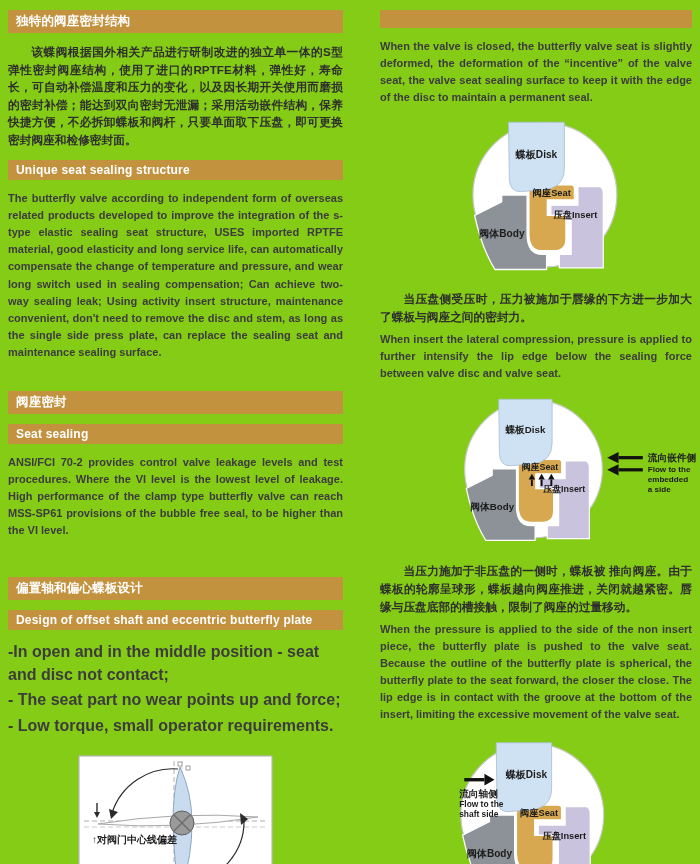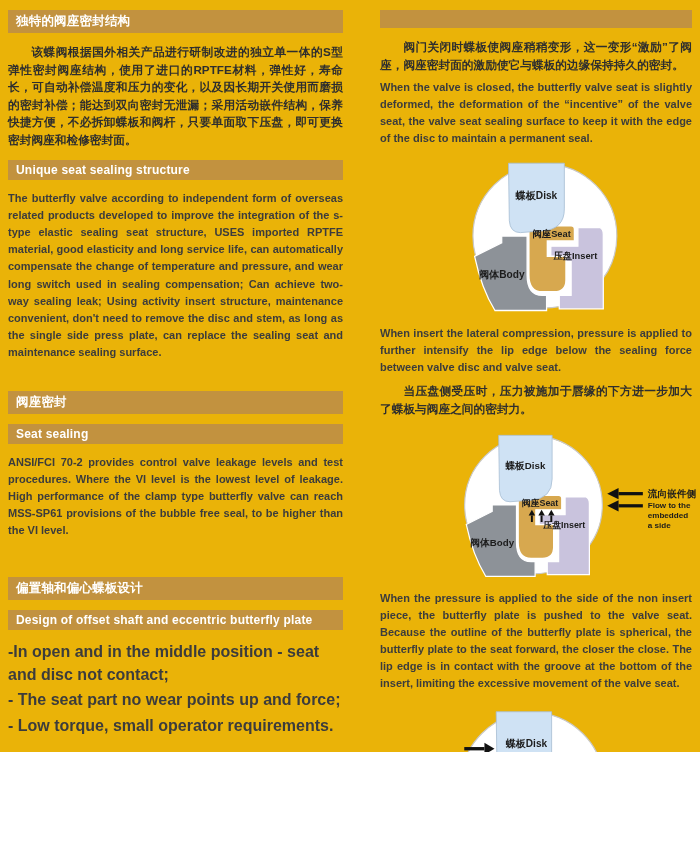--- a/index.html
+++ b/index.html
@@ -1,17 +1,17 @@
 <!DOCTYPE html>
 <html><head>
 <meta charset="utf-8">
 <style>
   html,body{margin:0;padding:0;background:#fff;}
   .page{
-    position:relative;width:700px;height:752px;background:#eab308;overflow:hidden;
+    position:relative;width:700px;height:864px;background:#84cc16;overflow:hidden;
     font-family:"Liberation Sans","DejaVu Sans",sans-serif;color:#333;
   }
   .col{position:absolute;top:10px;}
   .col-left{left:8px;width:335px;}
   .col-right{left:380px;width:312px;}
   .gold-bar{
     background:#c2923f;color:#fff;font-weight:bold;
     padding:3px 8px;margin-bottom:10px;letter-spacing:.2px;
   }
   .gold-bar.zh{font-size:12.5px;}
@@ -97,38 +97,37 @@
       <polygon points="93,132 93,138 99,135" fill="#2a2a2a"></polygon>
       <line x1="124" y1="135" x2="115" y2="135" stroke="#2a2a2a" stroke-width="1.6"></line>
       <polygon points="116,132 116,138 110,135" fill="#2a2a2a"></polygon>
     </svg>
   </div>
 
   <div class="col col-right">
 
     <div class="gold-bar empty"></div>
 
-    <p class="para zh" style="margin-bottom:6px">阀门关闭时蝶板使阀座稍稍变形，这一变形“激励”了阀座，阀座密封面的激励使它与蝶板的边缘保持持久的密封。</p>
     <p class="para en" style="margin-bottom:4px">When the valve is closed, the butterfly valve seat is slightly deformed, the deformation of the “incentive” of the valve seat, the valve seat sealing surface to keep it with the edge of the disc to maintain a permanent seal.</p>
 
     
     <svg width="182" height="170" viewBox="0 0 215 200" style="margin-left:76px;">
       <circle cx="105" cy="100" r="85" fill="#ffffff" stroke="#c9c9c9" stroke-width="1.4"></circle>
       <path d="M 22,124 L 54,108 L 54,100 L 84,100 L 84,146 Q 84,170 102,170 L 107,170 L 107,188 L 46,188 Q 30,162 22,124 Z" fill="#8d9298" stroke="#ffffff" stroke-width="1.5"></path>
       <path d="M 144,90 L 170,90 Q 174,92 174,98 L 174,186 L 122,186 L 122,170 L 136,170 L 136,130 L 112,130 L 112,112 L 144,112 Z" fill="#c9c3dd" stroke="#ffffff" stroke-width="1.5"></path>
       <path d="M 86,88 L 136,88 Q 140,88 140,92 L 140,106 L 108,106 L 108,124 L 130,124 L 130,152 Q 130,166 116,166 L 102,166 Q 86,166 86,146 Z" fill="#d7a84f" stroke="#ffffff" stroke-width="1.8"></path>
       <path d="M 62,14 L 128,14 L 128,68 Q 128,92 102,94 L 76,96 Q 64,96 63,82 Z" fill="#cfe2f4" stroke="#a9bfd4" stroke-width="1"></path>
       <text x="95" y="56" font-size="12" text-anchor="middle" class="lbl">蝶板Disk</text>
       <text x="113" y="101" font-size="11" text-anchor="middle" class="lbl">阀座Seat</text>
       <text x="141" y="127" font-size="11" text-anchor="middle" class="lbl">压盘Insert</text>
       <text x="54" y="150" font-size="12" text-anchor="middle" class="lbl">阀体Body</text>
     </svg>
 
+    <p class="para zh" style="margin:6px 0 6px 0">当压盘侧受压时，压力被施加于唇缘的下方进一步加大了蝶板与阀座之间的密封力。</p>
     <p class="para en" style="margin-bottom:6px">When insert the lateral compression, pressure is applied to further intensify the lip edge below the sealing force between valve disc and valve seat.</p>
-    <p class="para zh" style="margin:6px 0 6px 0">当压盘侧受压时，压力被施加于唇缘的下方进一步加大了蝶板与阀座之间的密封力。</p>
 
     
     <svg width="252" height="162" viewBox="0 0 310 200" style="margin-left:68px;">
       <circle cx="105" cy="100" r="85" fill="#ffffff" stroke="#c9c9c9" stroke-width="1.4"></circle>
       <path d="M 22,124 L 54,108 L 54,100 L 84,100 L 84,146 Q 84,170 102,170 L 107,170 L 107,188 L 46,188 Q 30,162 22,124 Z" fill="#8d9298" stroke="#ffffff" stroke-width="1.5"></path>
       <path d="M 144,90 L 170,90 Q 174,92 174,98 L 174,186 L 122,186 L 122,170 L 136,170 L 136,130 L 112,130 L 112,112 L 144,112 Z" fill="#c9c3dd" stroke="#ffffff" stroke-width="1.5"></path>
       <path d="M 86,88 L 136,88 Q 140,88 140,92 L 140,106 L 108,106 L 108,124 L 130,124 L 130,152 Q 130,166 116,166 L 102,166 Q 86,166 86,146 Z" fill="#d7a84f" stroke="#ffffff" stroke-width="1.8"></path>
       <path d="M 62,14 L 128,14 L 128,68 Q 128,92 102,94 L 76,96 Q 64,96 63,82 Z" fill="#cfe2f4" stroke="#a9bfd4" stroke-width="1"></path>
       <text x="95" y="56" font-size="12" text-anchor="middle" class="lbl">蝶板Disk</text>
       <text x="113" y="101" font-size="11" text-anchor="middle" class="lbl">阀座Seat</text>
@@ -149,20 +148,21 @@
         <polygon points="210,79 210,93 196,86" fill="#111"></polygon>
         <line x1="210" y1="101" x2="240" y2="101" stroke="#111" stroke-width="4"></line>
         <polygon points="210,94 210,108 196,101" fill="#111"></polygon>
       </g>
       <text x="246" y="90" font-size="12" class="lbl">流向嵌件侧</text>
       <text x="246" y="104" font-size="10" class="lbl">Flow to the</text>
       <text x="246" y="116" font-size="10" class="lbl">embedded</text>
       <text x="246" y="128" font-size="10" class="lbl">a side</text>
     </svg>
 
+    <p class="para zh" style="margin:8px 0 6px 0">当压力施加于非压盘的一侧时，蝶板被 推向阀座。由于蝶板的轮廓呈球形，蝶板越向阀座推进，关闭就越紧密。唇缘与压盘底部的槽接触，限制了阀座的过量移动。</p>
     <p class="para en" style="margin-bottom:8px">When the pressure is applied to the side of the non insert piece, the butterfly plate is pushed to the valve seat. Because the outline of the butterfly plate is spherical, the butterfly plate to the seat forward, the closer the close. The lip edge is in contact with the groove at the bottom of the insert, limiting the excessive movement of the valve seat.</p>
 
     
     <svg width="185" height="168" viewBox="0 0 220 200" style="margin-left:64px;">
       <circle cx="105" cy="100" r="85" fill="#ffffff" stroke="#c9c9c9" stroke-width="1.4"></circle>
       <path d="M 22,124 L 54,108 L 54,100 L 84,100 L 84,146 Q 84,170 102,170 L 107,170 L 107,188 L 46,188 Q 30,162 22,124 Z" fill="#8d9298" stroke="#ffffff" stroke-width="1.5"></path>
       <path d="M 144,90 L 170,90 Q 174,92 174,98 L 174,186 L 122,186 L 122,170 L 136,170 L 136,130 L 112,130 L 112,112 L 144,112 Z" fill="#c9c3dd" stroke="#ffffff" stroke-width="1.5"></path>
       <path d="M 86,88 L 136,88 Q 140,88 140,92 L 140,106 L 108,106 L 108,124 L 130,124 L 130,152 Q 130,166 116,166 L 102,166 Q 86,166 86,146 Z" fill="#d7a84f" stroke="#ffffff" stroke-width="1.8"></path>
       <path d="M 62,14 L 128,14 L 128,68 Q 128,92 102,94 L 76,96 Q 64,96 63,82 Z" fill="#cfe2f4" stroke="#a9bfd4" stroke-width="1"></path>
       <text x="98" y="56" font-size="12" text-anchor="middle" class="lbl">蝶板Disk</text>

